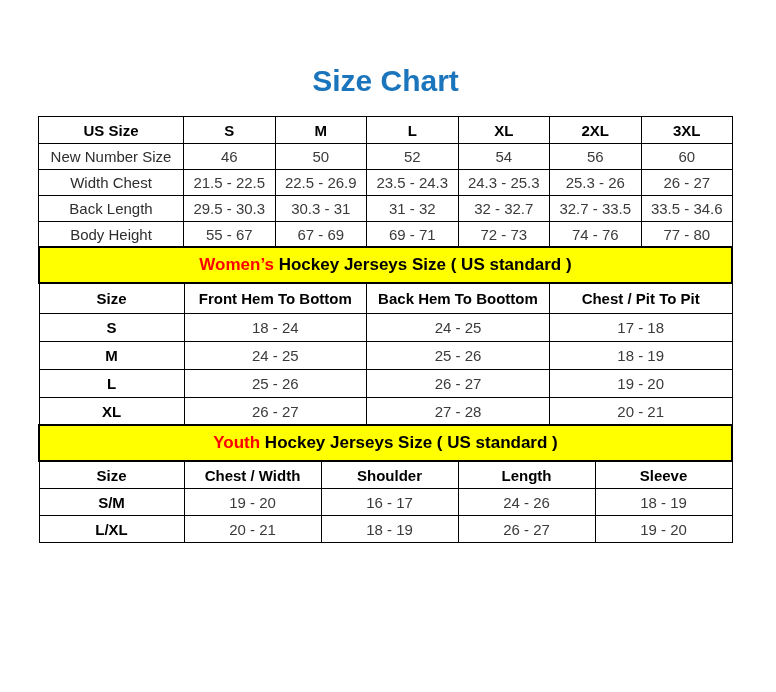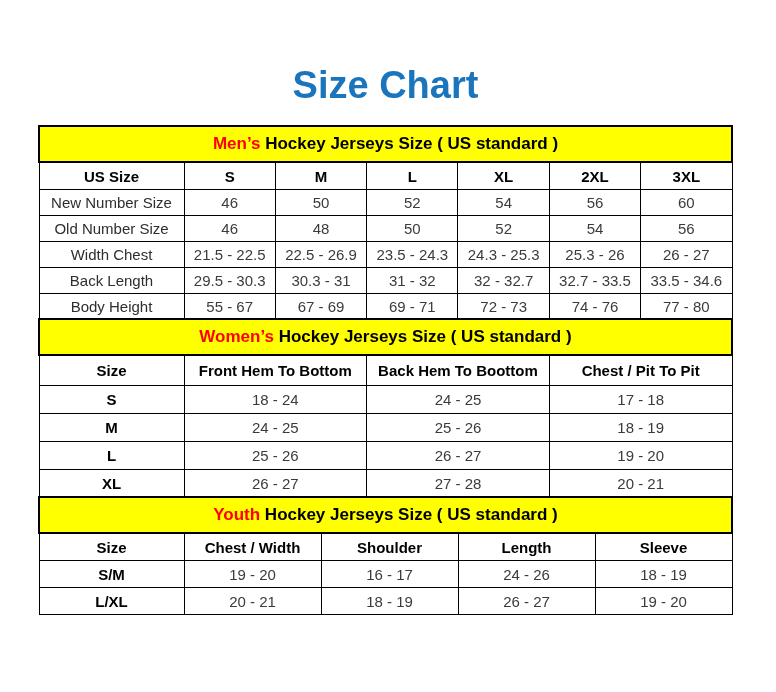--- a/index.html
+++ b/index.html
@@ -6,21 +6,21 @@
   body {
     width: 776px; height: 692px;
     background: #ffffff;
     font-family: "Liberation Sans", sans-serif;
     overflow: hidden;
   }
   .sheet { width: 695px; margin-left: 38px; }
   .page-title {
     margin: 0; padding-top: 64px; padding-bottom: 18px;
     text-align: center;
-    font-size: 38px; font-weight: bold;
+    font-size: 30px; font-weight: bold;
     color: #1B75BC;
     letter-spacing: 0px;
   }
   table {
     border-collapse: collapse;
     width: 695px;
     table-layout: fixed;
     font-size: 15px;
   }
   table.stacked { margin-top: -2px; }
@@ -76,51 +76,39 @@
     <colgroup>
       <col style="width:145px">
         <col>
         <col>
         <col>
         <col>
         <col>
         <col>
     </colgroup>
     <tbody>
-        <tr class="section-header">
-      <td colspan="7"><span class="hl">Men’s</span><span> Hockey Jerseys Size ( US standard )</span></td>
-    </tr>
     <tr class="col-header">
       <th>US Size</th>
       <th>S</th>
       <th>M</th>
       <th>L</th>
       <th>XL</th>
       <th>2XL</th>
       <th>3XL</th>
     </tr>
     <tr class="data-row">
       <td class="row-label">New Number Size</td>
       <td>46</td>
       <td>50</td>
       <td>52</td>
       <td>54</td>
       <td>56</td>
       <td>60</td>
     </tr>
     <tr class="data-row">
-      <td class="row-label">Old Number Size</td>
-      <td>46</td>
-      <td>48</td>
-      <td>50</td>
-      <td>52</td>
-      <td>54</td>
-      <td>56</td>
-    </tr>
-    <tr class="data-row">
       <td class="row-label">Width Chest</td>
       <td>21.5 - 22.5</td>
       <td>22.5 - 26.9</td>
       <td>23.5 - 24.3</td>
       <td>24.3 - 25.3</td>
       <td>25.3 - 26</td>
       <td>26 - 27</td>
     </tr>
     <tr class="data-row">
       <td class="row-label">Back Length</td>

